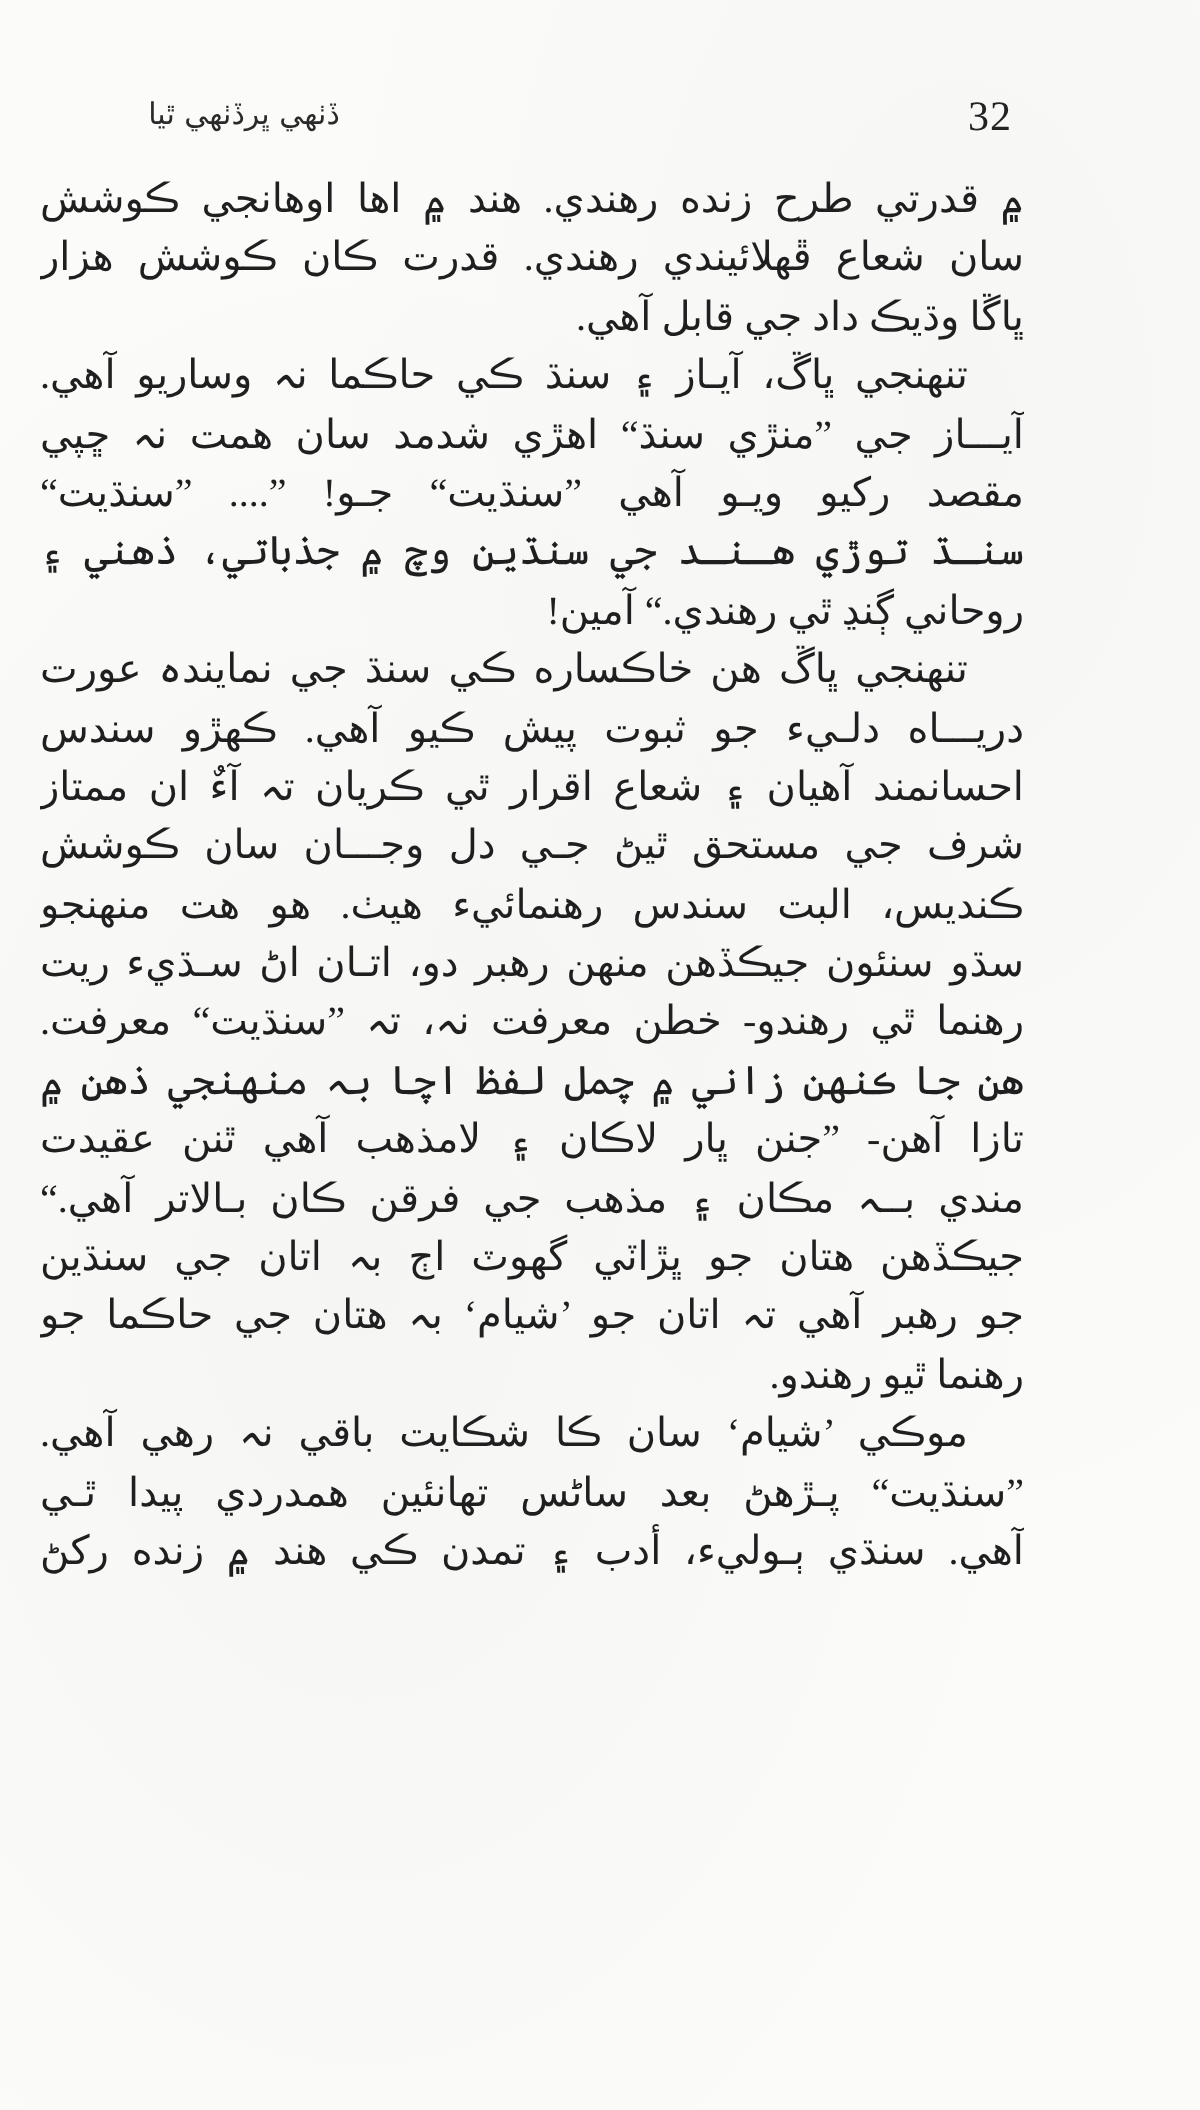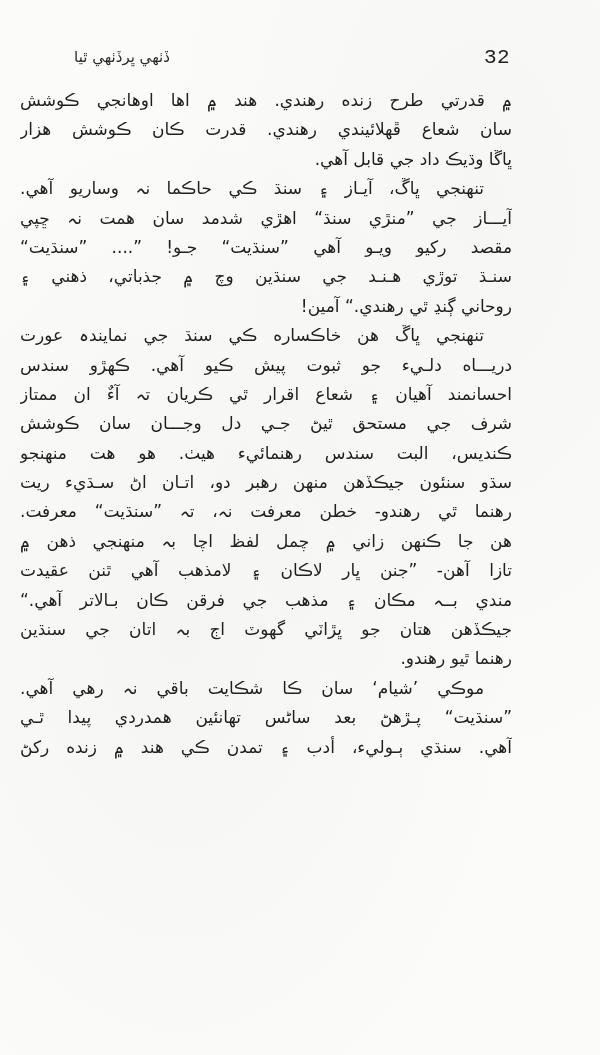--- a/index.html
+++ b/index.html
@@ -21,21 +21,21 @@
       width: 600px; height: 1055px;
       background:
         radial-gradient(ellipse at 30% 60%, rgba(0,0,0,0.025), rgba(0,0,0,0) 60%),
         radial-gradient(ellipse at 80% 20%, rgba(0,0,0,0.02), rgba(0,0,0,0) 50%),
         #fbfbfa;
     }
     .page-number {
       position: absolute;
       left: 484px;
       top: 46px;
-      font-family: Liberation Mono, monospace;
+      font-family: Liberation Serif, serif;
       font-size: 21px;
       color: #222;
       letter-spacing: 0.5px;
     }
     .running-head {
       position: absolute;
       left: 22px;
       top: 48px;
       width: 200px;
       direction: rtl;
@@ -47,26 +47,27 @@
     .body-text {
       position: absolute;
       left: 20px;
       top: 86px;
       width: 492px;
       direction: rtl;
     }
     .line {
       height: 29.4px;
       line-height: 29.4px;
-      font-size: 17px;
+      font-size: 20px;
       white-space: nowrap;
       overflow: hidden;
       text-align: justify;
       text-align-last: justify;
       color: #1f1f1f;
+      font-family: Liberation Serif, serif;
     }
     .line.short {
       text-align-last: right;
     }
     .line.indent {
       padding-right: 28px;
     }
   </style>
 </head>
 <body>
@@ -92,20 +93,21 @@
     <div class="line">دريـــاه دلـيء جو ثبوت پيش ڪيو آهي. ڪهڙو سندس</div>
     <div class="line">احسانمند آهيان ۽ شعاع اقرار ٿي ڪريان تہ آءٌ ان ممتاز</div>
     <div class="line">شرف جي مستحق ٿيڻ جـي دل وجـــان سان ڪوشش</div>
     <div class="line">ڪنديس، البت سندس رهنمائيء هيٺ. هو هت منھنجو</div>
     <div class="line">سڌو سنئون جيڪڏهن منهن رهبر دو، اتـان اڻ سـڌيء ريت</div>
     <div class="line">رهنما ٿي رهندو- خطن معرفت نہ، تہ ”سنڌيت“ معرفت.</div>
     <div class="line">هن جا ڪنهن زاني ۾ چمل لفظ اچا بہ منھنجي ذهن ۾</div>
     <div class="line">تازا آهن- ”جنن ڀار لاڪان ۽ لامذهب آهي ٿنن عقيدت</div>
     <div class="line">مندي بــہ مڪان ۽ مذهب جي فرقن ڪان بـالاتر آهي.“</div>
     <div class="line">جيڪڏهن هتان جو ڀڙاٽي گهوٽ اڄ بہ اتان جي سنڌين</div>
+    <div class="line">جو رهبر آهي تہ اتان جو ’شيام‘ بہ هتان جي حاڪما جو</div>
     <div class="line short">رهنما ٿيو رهندو.</div>
 
     <div class="line indent">موڪي ’شيام‘ سان ڪا شڪايت باقي نہ رهي آهي.</div>
     <div class="line">”سنڌيت“ پـڙهڻ بعد ساڻس تھانئين همدردي پيدا ٿـي</div>
     <div class="line">آهي. سنڌي ٻـوليء، أدب ۽ تمدن ڪي هند ۾ زنده رکڻ</div>
   </div>
 
 </div>
 
 </body></html>

